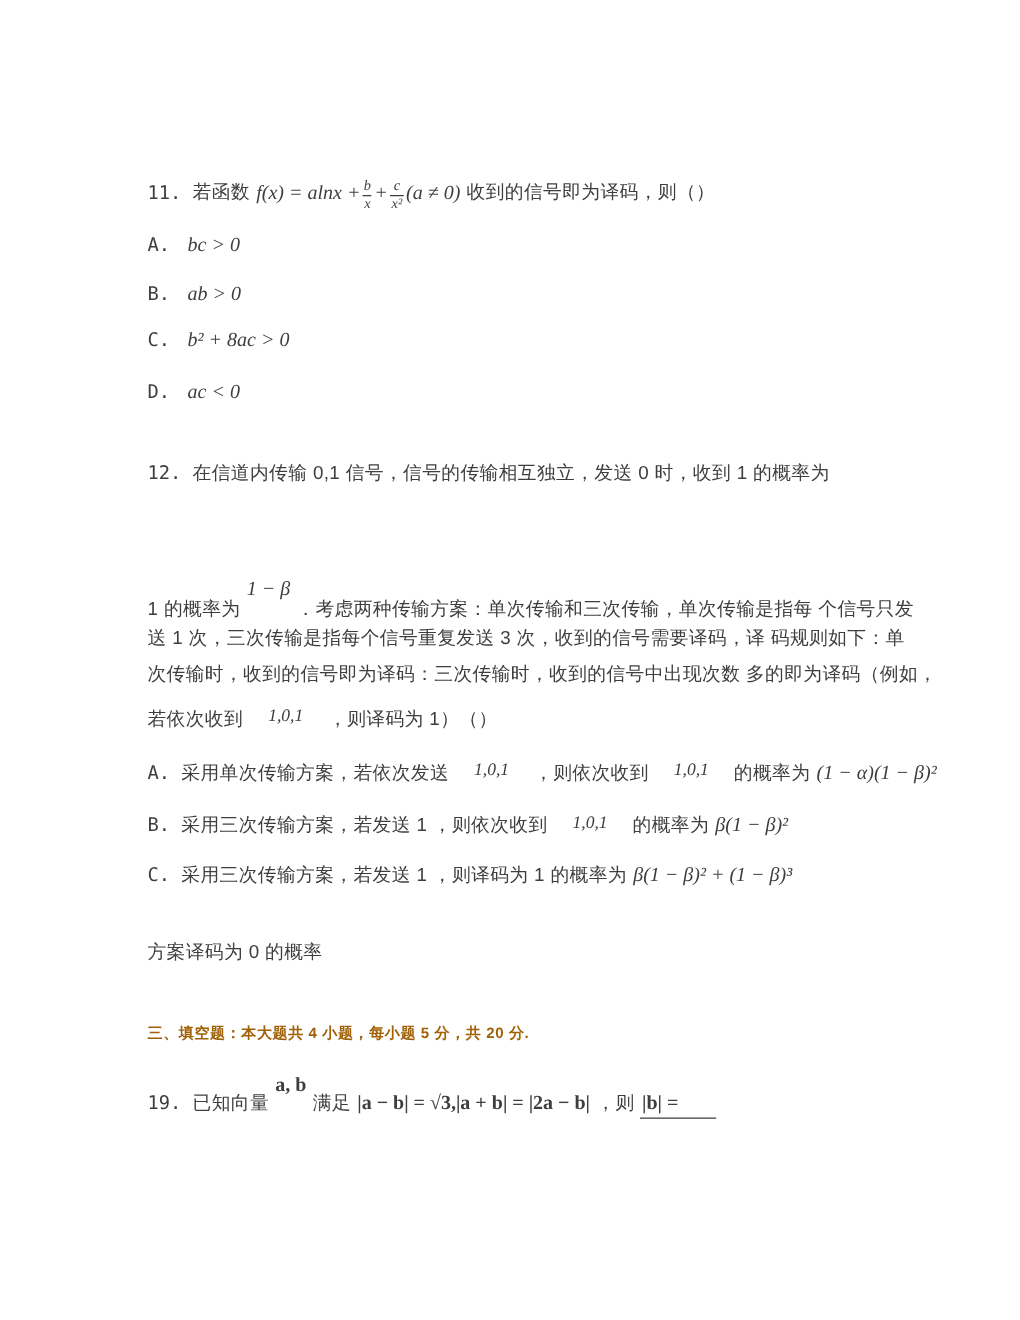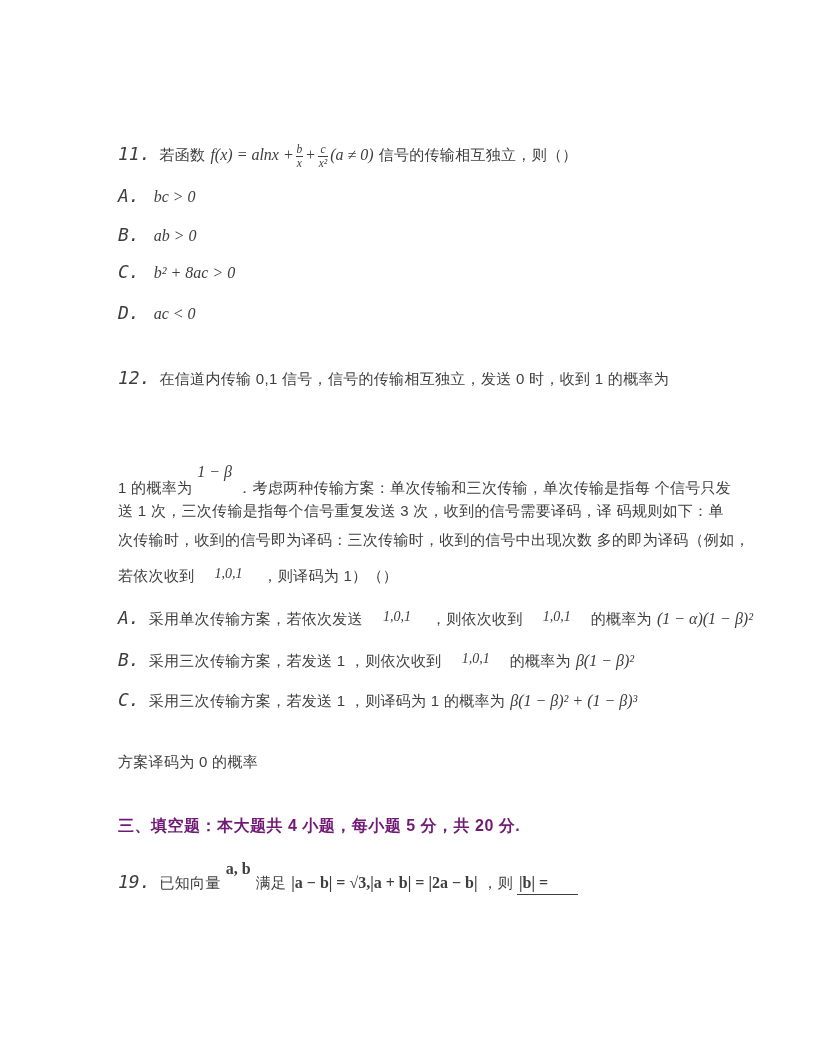--- a/index.html
+++ b/index.html
@@ -15,24 +15,23 @@
     position:absolute;
     left:118px;
     white-space:nowrap;
     font-size:15px;
     line-height:20px;
     letter-spacing:0.3px;
   }
   
   .qlabel {
     font-family:"DejaVu Sans Mono", monospace;
-    font-size:18px;
+    font-size:15px;
     letter-spacing:0;
     margin-right:9px;
-    font-style:italic;
   }
   
   .mf {
     font-family:"Liberation Serif", serif;
     font-style:italic;
     font-size:16px;
     letter-spacing:0;
     margin:12px 5px;
   }
   .mf.boldvec { font-style:normal; font-weight:bold; }
@@ -46,39 +45,39 @@
     vertical-align:-7px;
     text-align:center;
     font-size:11.5px;
     line-height:1.1;
     margin:0 2px;
   }
   .fden { display:block; border-top:1px solid #3e3e3e; padding:0 1px; }
   
   .sect {
     font-weight:bold;
-    color:#701a75;
-    font-size:16px;
+    color:#a16207;
+    font-size:12px;
     letter-spacing:0.5px;
   }
   
   .blankline {
     display:inline-block;
     border-bottom:1px solid #3e3e3e;
     padding:0 30px 1px 2px;
     margin-left:4px;
   }
 </style>
 </head>
 <body>
 
 <div class="page">
 
   <div class="line" style="top:143px">
-    <span class="qlabel">11.</span><span>若函数</span><span class="mf"><span>f(x) = alnx +</span><span class="frac"><span class="fnum">b</span><span class="fden">x</span></span><span>+</span><span class="frac"><span class="fnum">c</span><span class="fden">x²</span></span><span>(a ≠ 0)</span></span><span>信号的传输相互独立，则（）</span>
+    <span class="qlabel">11.</span><span>若函数</span><span class="mf"><span>f(x) = alnx +</span><span class="frac"><span class="fnum">b</span><span class="fden">x</span></span><span>+</span><span class="frac"><span class="fnum">c</span><span class="fden">x²</span></span><span>(a ≠ 0)</span></span><span>收到的信号即为译码，则（）</span>
   </div>
 
   <div class="line" style="top:186px">
     <span class="qlabel">A.</span><span class="mf">bc &gt; 0</span>
   </div>
   <div class="line" style="top:225px">
     <span class="qlabel">B.</span><span class="mf">ab &gt; 0</span>
   </div>
   <div class="line" style="top:262px">
     <span class="qlabel">C.</span><span class="mf">b² + 8ac &gt; 0</span>

